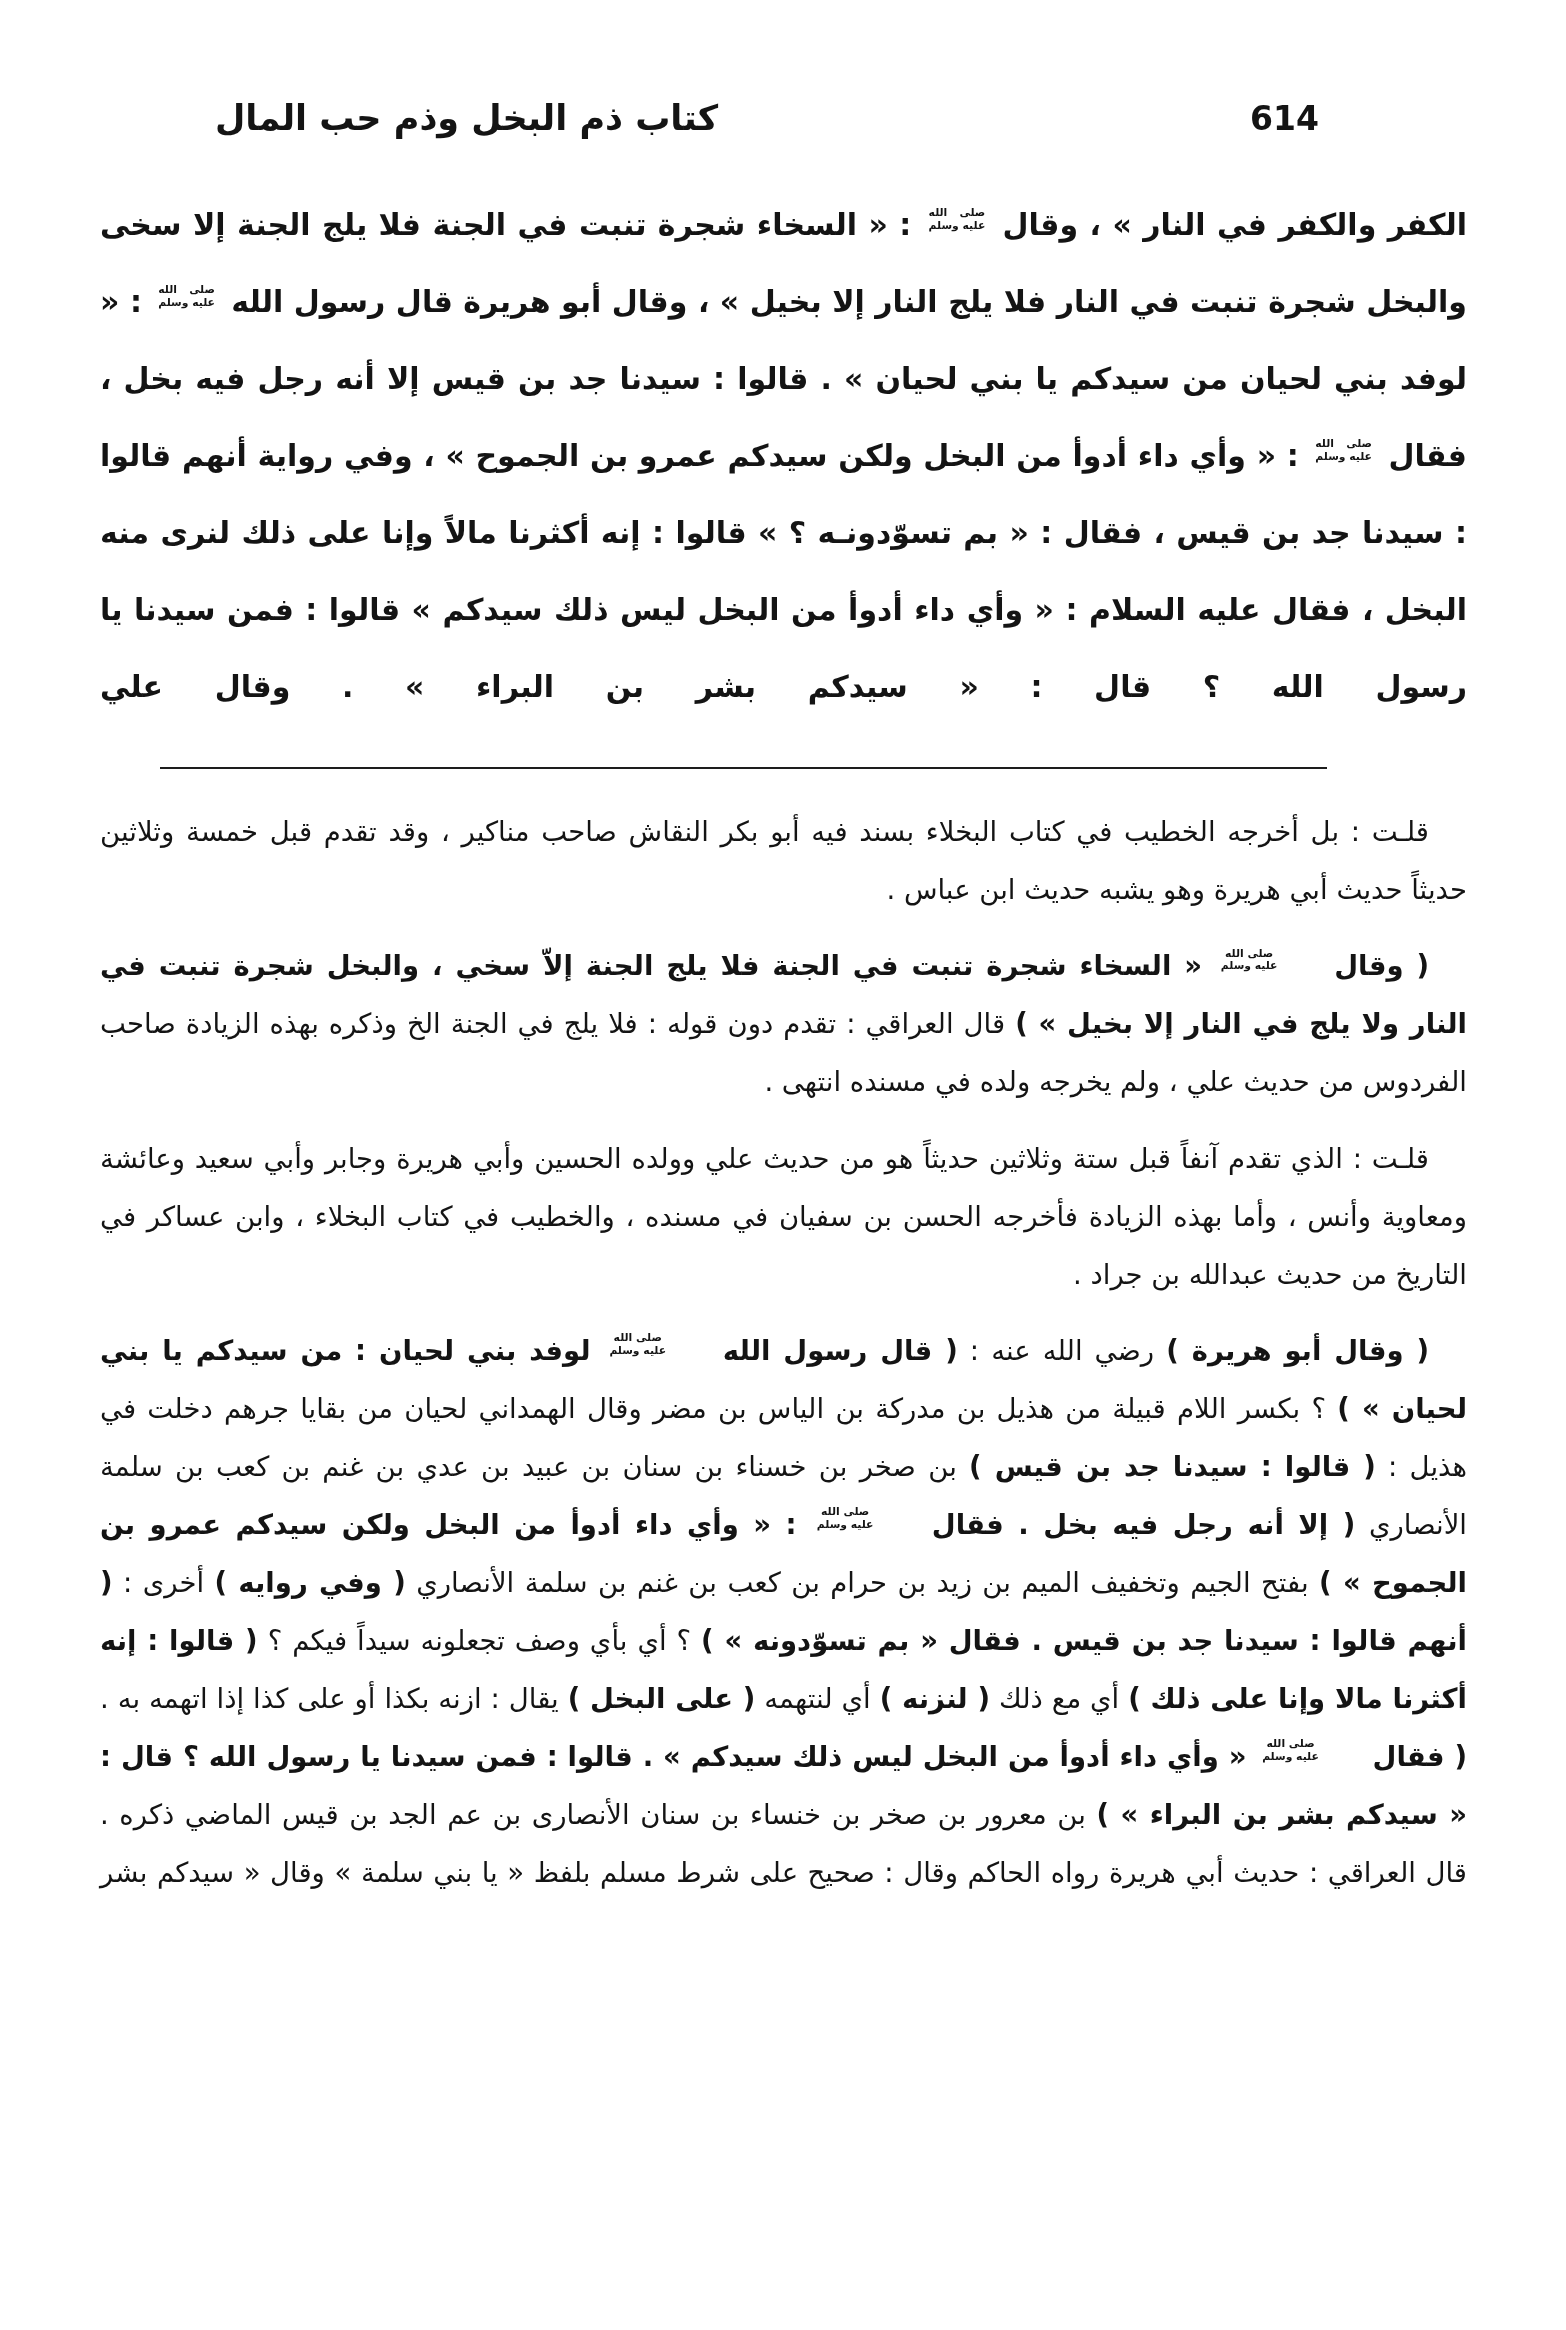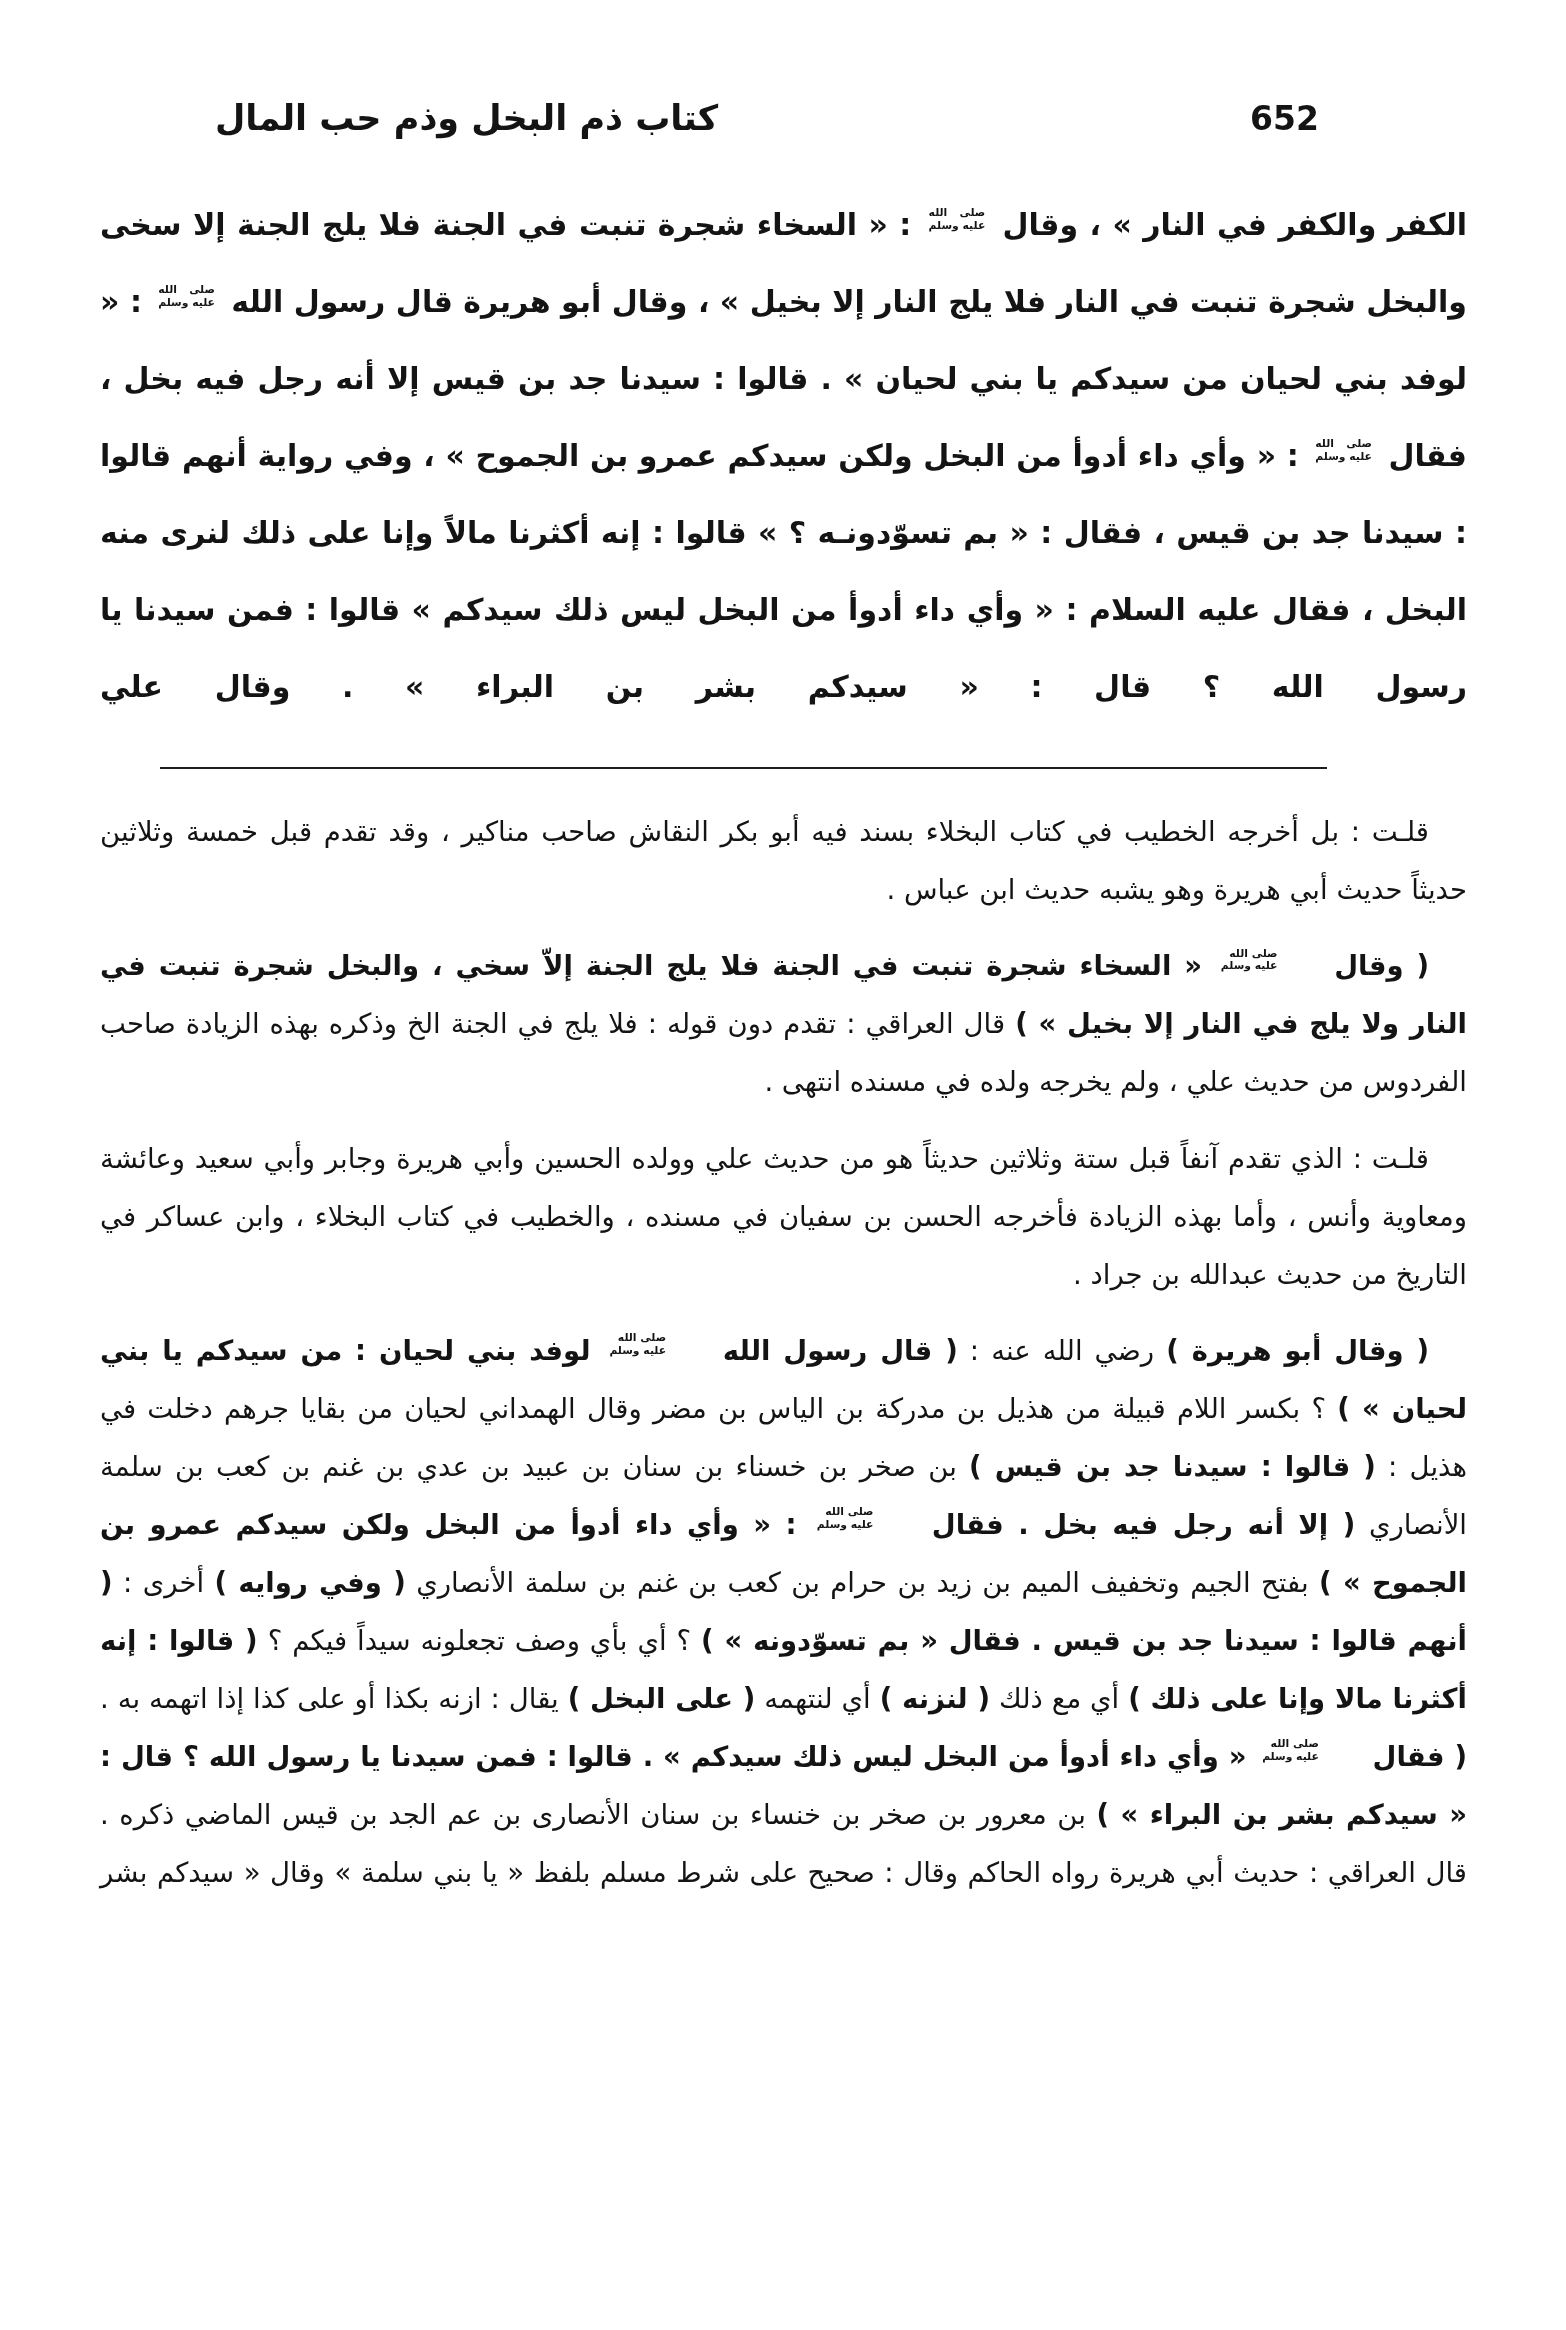--- a/index.html
+++ b/index.html
@@ -55,40 +55,40 @@
     padding-right:265px;
     font-size:27.5px;line-height:58px;
   }
   
   .saw{
     display:inline-block;vertical-align:middle;
     text-align:center;
     font-size:10.8px;line-height:12.5px;font-weight:700;
     margin:0 5.8px;transform:translateY(-6.7px);
   }
-  .saw span{display:block;text-align:right;}
+  .saw span{display:block;}
   
   .watermark{
     position:absolute;
     left:915px;top:2210px;
     font-family:"Liberation Sans",sans-serif;
     font-size:26px;
     color:#4c1d95;
     letter-spacing:0.8px;
   }
 </style>
 </head>
 <body>
 
 <div class="page">
   <div class="content">
 
     <div class="header">
       <div class="book-title">كتاب ذم البخل وذم حب المال</div>
-      <div class="page-number">652</div>
+      <div class="page-number">614</div>
     </div>
 
     <div class="matn" id="matn">الكفر والكفر في النار » ، وقال <span class="saw"><span>صلى الله</span><span>عليه وسلم</span></span> : « السخاء شجرة تنبت في الجنة فلا يلج الجنة إلا سخى والبخل شجرة تنبت في النار فلا يلج النار إلا بخيل » ، وقال أبو هريرة قال رسول الله <span class="saw"><span>صلى الله</span><span>عليه وسلم</span></span> : « لوفد بني لحيان من سيدكم يا بني لحيان » . قالوا : سيدنا جد بن قيس إلا أنه رجل فيه بخل ، فقال <span class="saw"><span>صلى الله</span><span>عليه وسلم</span></span> : « وأي داء أدوأ من البخل ولكن سيدكم عمرو بن الجموح » ، وفي رواية أنهم قالوا : سيدنا جد بن قيس ، فقال : « بم تسوّدونـه ؟ » قالوا : إنه أكثرنا مالاً وإنا على ذلك لنرى منه البخل ، فقال عليه السلام : « وأي داء أدوأ من البخل ليس ذلك سيدكم » قالوا : فمن سيدنا يا رسول الله ؟ قال : « سيدكم بشر بن البراء » . وقال علي</div>
 
     <hr class="separator">
 
     <div class="commentary" id="commentary">
         <p><span class="r">قلـت : بل أخرجه الخطيب في كتاب البخلاء بسند فيه أبو بكر النقاش صاحب مناكير ، وقد تقدم قبل خمسة وثلاثين حديثاً حديث أبي هريرة وهو يشبه حديث ابن عباس .</span></p>
         <p><span class="b">( وقال <span class="saw"><span>صلى الله</span><span>عليه وسلم</span></span> « السخاء شجرة تنبت في الجنة فلا يلج الجنة إلاّ سخي ، والبخل شجرة تنبت في النار ولا يلج في النار إلا بخيل » )</span><span class="r"> قال العراقي : تقدم دون قوله : فلا يلج في الجنة الخ وذكره بهذه الزيادة صاحب الفردوس من حديث علي ، ولم يخرجه ولده في مسنده انتهى .</span></p>
         <p><span class="r">قلـت : الذي تقدم آنفاً قبل ستة وثلاثين حديثاً هو من حديث علي وولده الحسين وأبي هريرة وجابر وأبي سعيد وعائشة ومعاوية وأنس ، وأما بهذه الزيادة فأخرجه الحسن بن سفيان في مسنده ، والخطيب في كتاب البخلاء ، وابن عساكر في التاريخ من حديث عبدالله بن جراد .</span></p>

